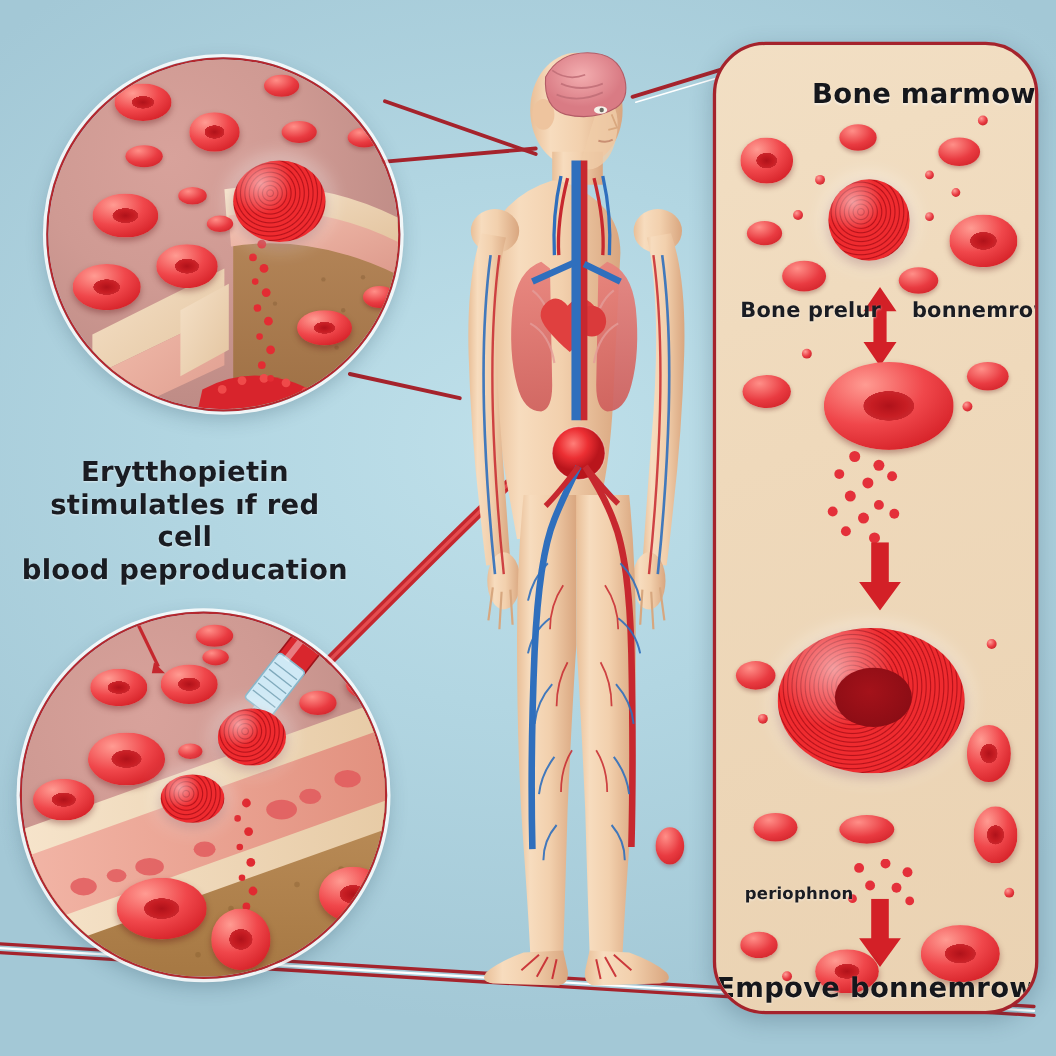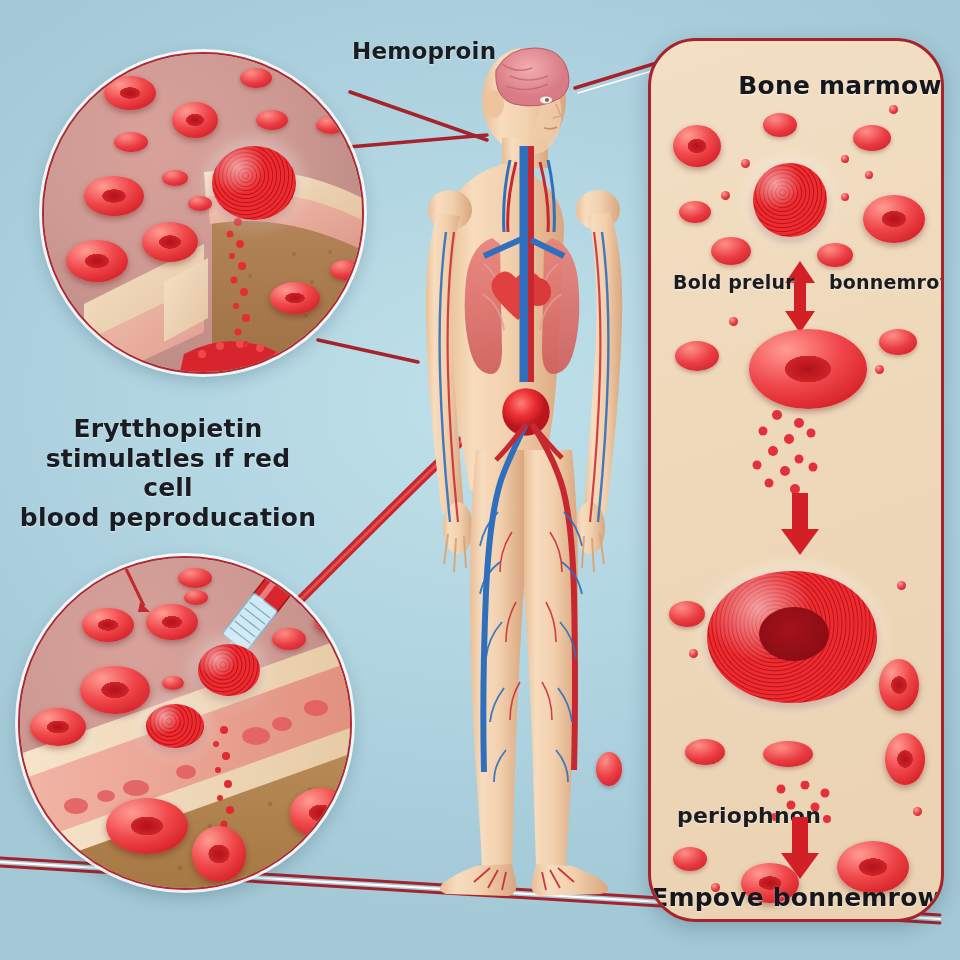--- a/index.html
+++ b/index.html
@@ -392,21 +392,21 @@
     <div class="clump" style="left:102px;top:122px;width:74px;height:74px;"></div>
 
     <div class="rbc" style="left:212px;top:154px;width:62px;height:48px;"></div>
     <div class="rbc flat small" style="left:60px;top:196px;width:40px;height:28px;"></div>
     <div class="rbc flat small" style="left:166px;top:202px;width:36px;height:24px;"></div>
 
     <svg class="abs" width="46" height="72" style="left:126px;top:220px;">
       <polygon points="23,0 38,22 29,22 29,50 38,50 23,72 8,50 17,50 17,22 8,22" fill="#d32027"></polygon>
     </svg>
 
-    <div class="label abs" style="left:22px;top:230px;font-size:19px;font-weight:700;">Bold prelur</div>
+    <div class="label abs" style="left:22px;top:230px;font-size:19px;font-weight:700;">Bone prelur</div>
     <div class="label abs" style="left:178px;top:230px;font-size:19px;font-weight:700;">bonnemrow</div>
 
     <div class="rbc" style="left:98px;top:288px;width:118px;height:80px;"></div>
     <div class="rbc flat small" style="left:24px;top:300px;width:44px;height:30px;"></div>
     <div class="rbc flat small" style="left:228px;top:288px;width:38px;height:26px;"></div>
     <div class="dot" style="left:78px;top:276px;width:9px;height:9px;"></div>
     <div class="dot" style="left:224px;top:324px;width:9px;height:9px;"></div>
 
     <svg class="abs" width="120" height="90" style="left:92px;top:368px;">
       <g fill="#e4303a">
@@ -447,36 +447,35 @@
           <circle cx="38" cy="4" r="4.5"></circle>
           <circle cx="58" cy="12" r="4.5"></circle>
         <circle cx="24" cy="24" r="4.5"></circle>
           <circle cx="48" cy="26" r="4.5"></circle>
           <circle cx="8" cy="36" r="4"></circle>
         <circle cx="34" cy="42" r="4.5"></circle>
           <circle cx="60" cy="38" r="4"></circle>
       </g>
     </svg>
 
-    <div class="label abs" style="left:26px;top:762px;font-size:22px;font-weight:700;">periophnon</div>
+    <div class="label abs" style="left:26px;top:762px;font-size:15px;font-weight:700;">periophnon</div>
 
     <svg class="abs" width="42" height="62" style="left:128px;top:776px;">
       <polygon points="21,0 29,0 29,36 40,36 21,62 2,36 13,36 13,0" fill="#d32027"></polygon>
     </svg>
 
     <div class="rbc flat small" style="left:22px;top:806px;width:34px;height:24px;"></div>
     <div class="rbc" style="left:90px;top:822px;width:58px;height:40px;"></div>
     <div class="rbc" style="left:186px;top:800px;width:72px;height:52px;"></div>
     <div class="dot" style="left:60px;top:842px;width:9px;height:9px;"></div>
     <div class="dot" style="left:262px;top:766px;width:9px;height:9px;"></div>
 
     <div class="panel-label label" style="top:842px;font-size:25px;">Empove bonnemrow</div>
   </div>
 
-  <div class="label abs" style="left:352px;top:38px;font-size:23px;font-weight:600;">Hemoproin</div>
 
   <div class="abs" style="left:18px;top:414px;width:300px;font-size:25px;line-height:1.18;font-weight:600;text-align:center;">
     <div class="label">Erytthopietin</div>
     <div class="label">stimulatles ıf red cell</div>
     <div class="label">blood peproducation</div>
   </div>
 
   <div class="rbc flat small" style="left:596px;top:752px;width:26px;height:34px;"></div>
 
 </div>

